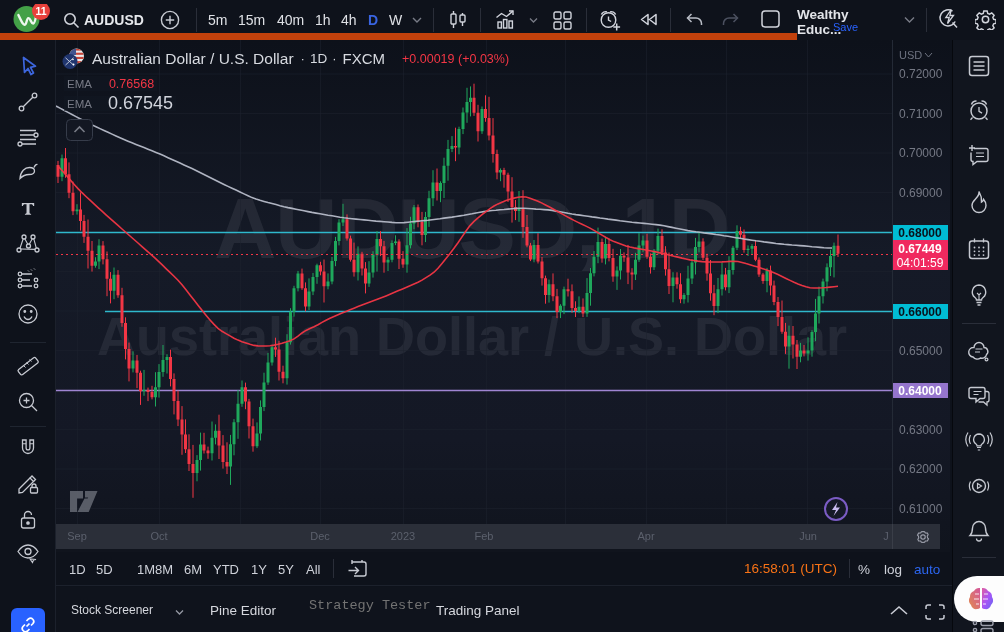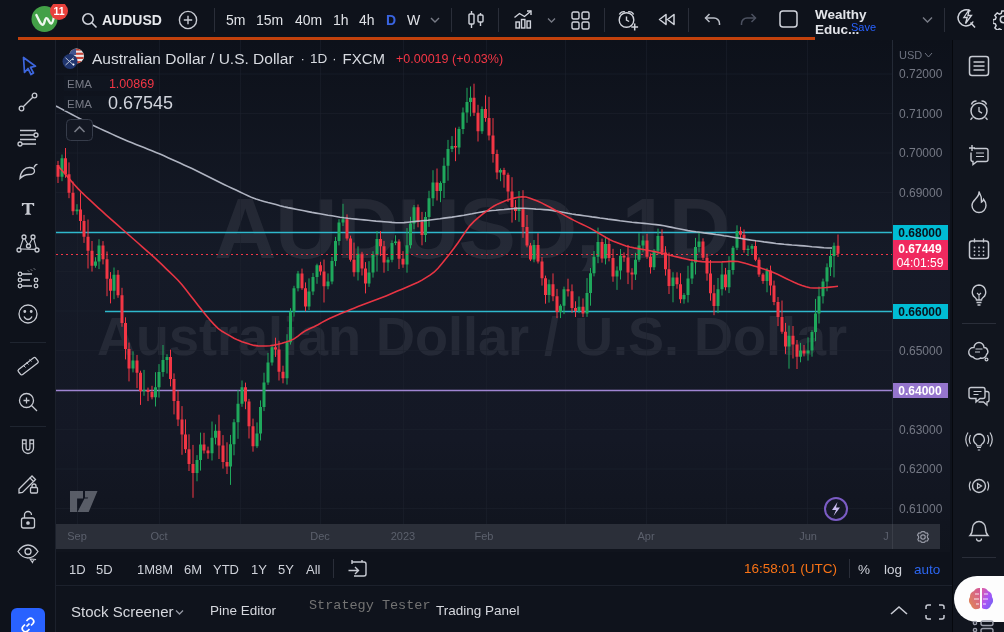--- a/index.html
+++ b/index.html
@@ -138,32 +138,32 @@
 <circle cx="8" cy="13.5" r="7.5" fill="#20356e"></circle>
 <path d="M3.5 9.8 l8 7.2 M11.5 9.8 l-8 7.2" stroke="#cdd2dd" stroke-width="0.9"></path>
 <circle cx="11.5" cy="16.5" r="1" fill="#fff"></circle>
         <circle cx="11" cy="11.5" r="0.8" fill="#fff"></circle>
 </svg>
 <span style="color:#d7dae0;font-size:15.5px;margin-left:7px;">Australian Dollar / U.S. Dollar</span>
 <span style="color:#d7dae0;font-size:13px;margin:0 1px 0 7px;">·</span>
 <span style="color:#d7dae0;font-size:13.5px;margin:0 4px;">1D</span>
 <span style="color:#d7dae0;font-size:13px;margin:0 1px;">·</span>
 <span style="color:#d7dae0;font-size:15px;margin-left:5px;">FXCM</span>
-<span style="color:#f23645;font-size:12.5px;margin-left:11px;">+0.00019 (+0.03%)</span>
+<span style="color:#f23645;font-size:12.5px;margin-left:17px;">+0.00019 (+0.03%)</span>
 </div>
 <div class="abs" style="left:64px;top:76px;height:15px;display:flex;align-items:center;background:rgba(19,23,34,.55);padding:0 3px;">
 <span style="color:#787b86;font-size:11.5px;">EMA</span>
-<span style="color:#f23645;font-size:12.5px;margin-left:17px;">1.00869</span>
+<span style="color:#f23645;font-size:12.5px;margin-left:17px;">0.76568</span>
 </div>
 <div class="abs" style="left:64px;top:96px;height:15px;display:flex;align-items:center;background:rgba(19,23,34,.55);padding:0 3px;">
 <span style="color:#787b86;font-size:11.5px;">EMA</span>
 <span style="color:#d1d4dc;font-size:18px;margin-left:16px;">0.67545</span>
 </div>
 
-<div class="abs" style="left:18px;top:0;width:797px;height:40px;background:#0e121b;border-bottom:3px solid #c2410c;">
+<div class="abs" style="left:0;top:0;width:797px;height:40px;background:#0e121b;border-bottom:7px solid #c2410c;">
   
   <svg class="abs" style="left:13px;top:4px" width="40" height="32" viewBox="0 0 40 32">
     <circle cx="13.5" cy="15" r="13" fill="#43a047"></circle>
     <path d="M6 10 c2.5 8 3.5 10.5 5 10.5 c2 0 2.5-6 4.5-6 c2 0 2 6 4 6 c2 0 3.5-6 5-10.5" stroke="#eef7ee" stroke-width="2.4" fill="none" stroke-linecap="round" transform="rotate(-8 13 15)"></path>
     <circle cx="28" cy="7" r="9" fill="#e8413c"></circle>
     <text x="28" y="10.8" text-anchor="middle" font-size="10.5" font-weight="bold" fill="#fff">11</text>
   </svg>
   
   <svg class="abs" style="left:63px;top:12px" width="17" height="17" viewBox="0 0 17 17" stroke="#d1d4dc" fill="none" stroke-width="1.6">
     <circle cx="7" cy="7" r="5.2"></circle>
@@ -476,21 +476,21 @@
   </svg>
   <div class="abs" style="left:688px;top:0;height:33px;display:flex;align-items:center;color:#f97316;font-size:13.5px;">16:58:01 (UTC)</div>
   <div class="abs sep" style="left:793px;top:7px;height:19px;"></div>
   <div class="abs" style="top:10px;font-size:13.5px;">
     <span class="abs" style="left:802px;color:#ced1d9;">%</span>
         <span class="abs" style="left:828px;color:#ced1d9;">log</span>
     <span class="abs" style="left:858px;color:#2c66f0;text-align:right;">auto</span>
   </div>
 </div>
 <div class="abs" style="left:56px;top:587px;width:896px;height:45px;background:#0f131c;">
-  <div class="abs" style="left:15px;top:16px;color:#d6d8de;font-size:15px;">Stock Screener</div>
+  <div class="abs" style="left:15px;top:16px;color:#d6d8de;font-size:12px;">Stock Screener</div>
   <svg class="abs" style="left:118px;top:22px" width="11" height="7" viewBox="0 0 11 7" stroke="#9498a3" fill="none" stroke-width="1.3">
         <path d="M2 1.5 l3.5 3.5 3.5-3.5"></path>
       </svg>
   <div class="abs" style="left:154px;top:16px;color:#d6d8de;font-size:13.5px;">Pine Editor</div>
   <div class="abs" style="left:253px;top:11px;color:#737373;font-size:13.5px;font-family:Liberation Mono, monospace;">Strategy Tester</div>
   <div class="abs" style="left:380px;top:16px;color:#d6d8de;font-size:13.5px;">Trading Panel</div>
   <svg class="abs" style="left:833px;top:18px" width="20" height="11" viewBox="0 0 20 11" stroke="#c8cbd3" fill="none" stroke-width="1.6">
         <path d="M2 9 l8-7 8 7"></path>
       </svg>
   <svg class="abs" style="left:869px;top:17px" width="20" height="16" viewBox="0 0 20 16" stroke="#c8cbd3" fill="none" stroke-width="1.5">

